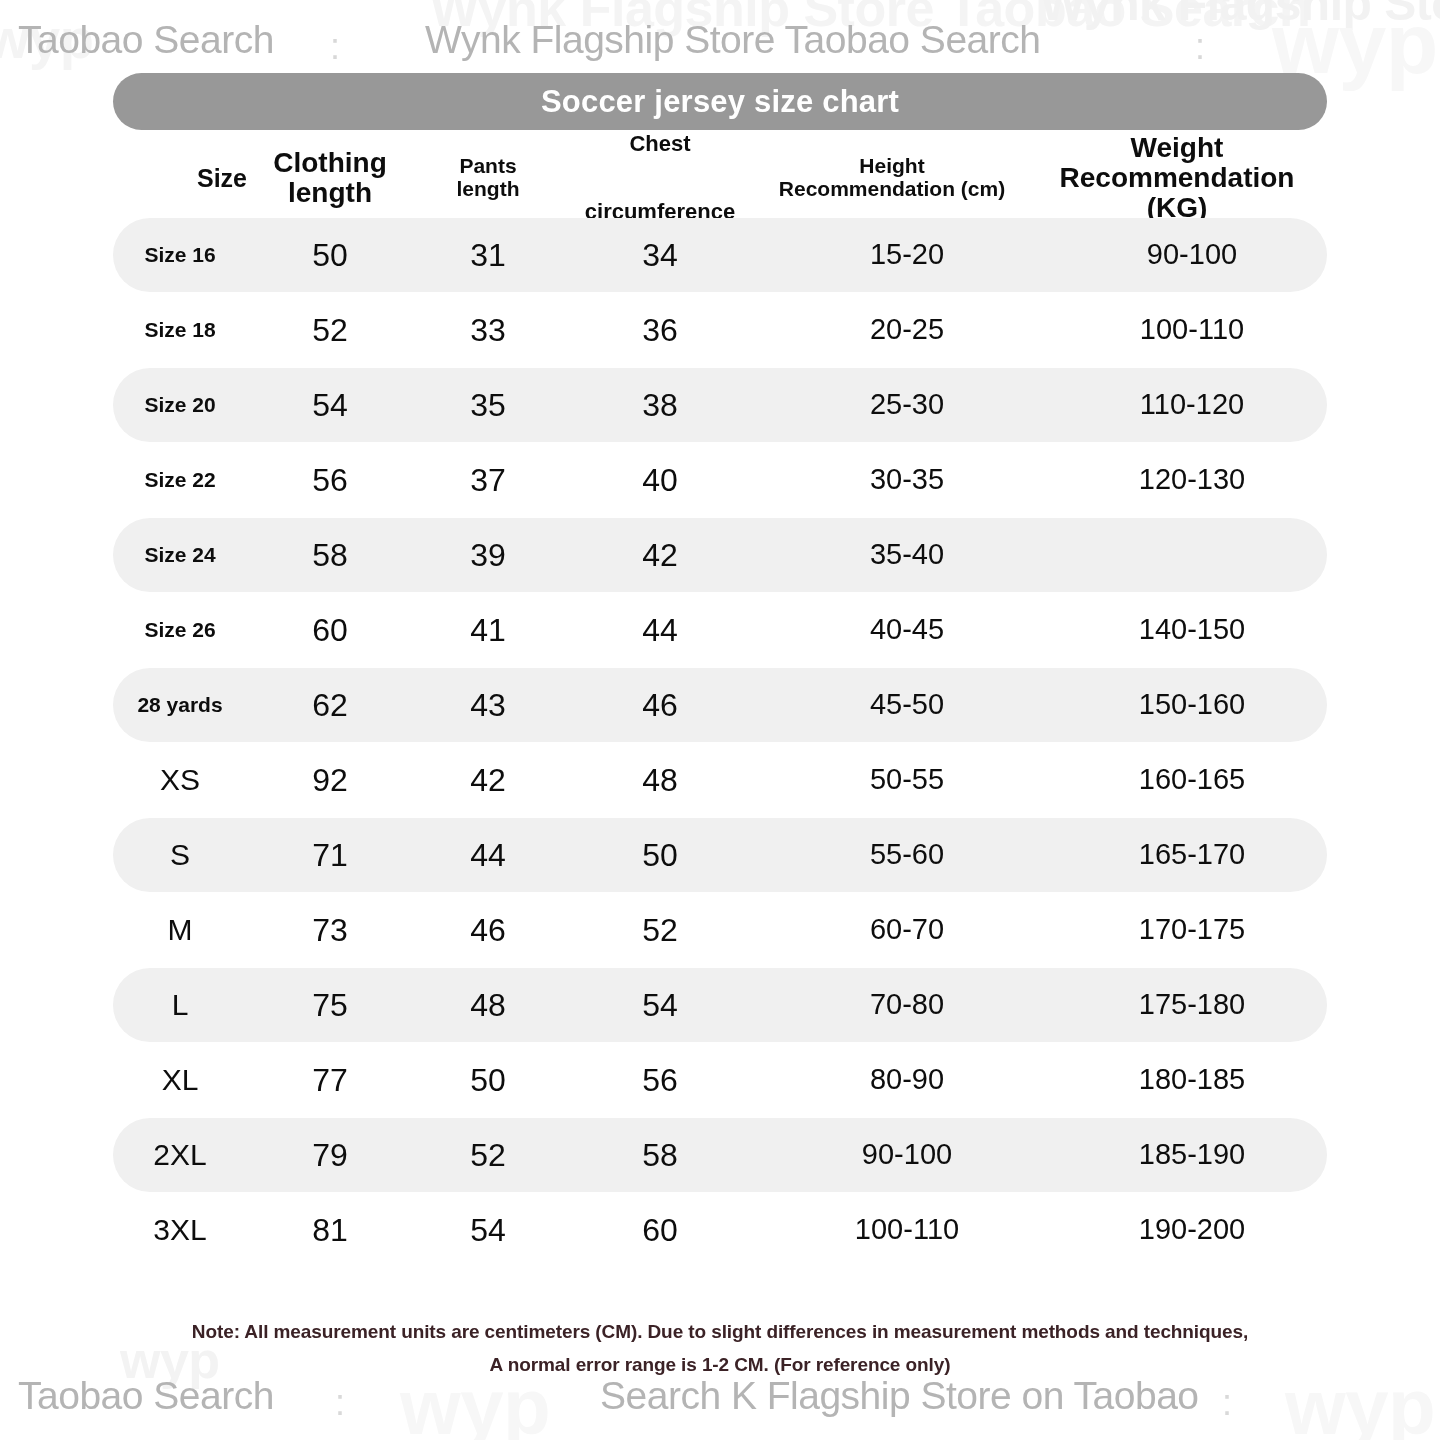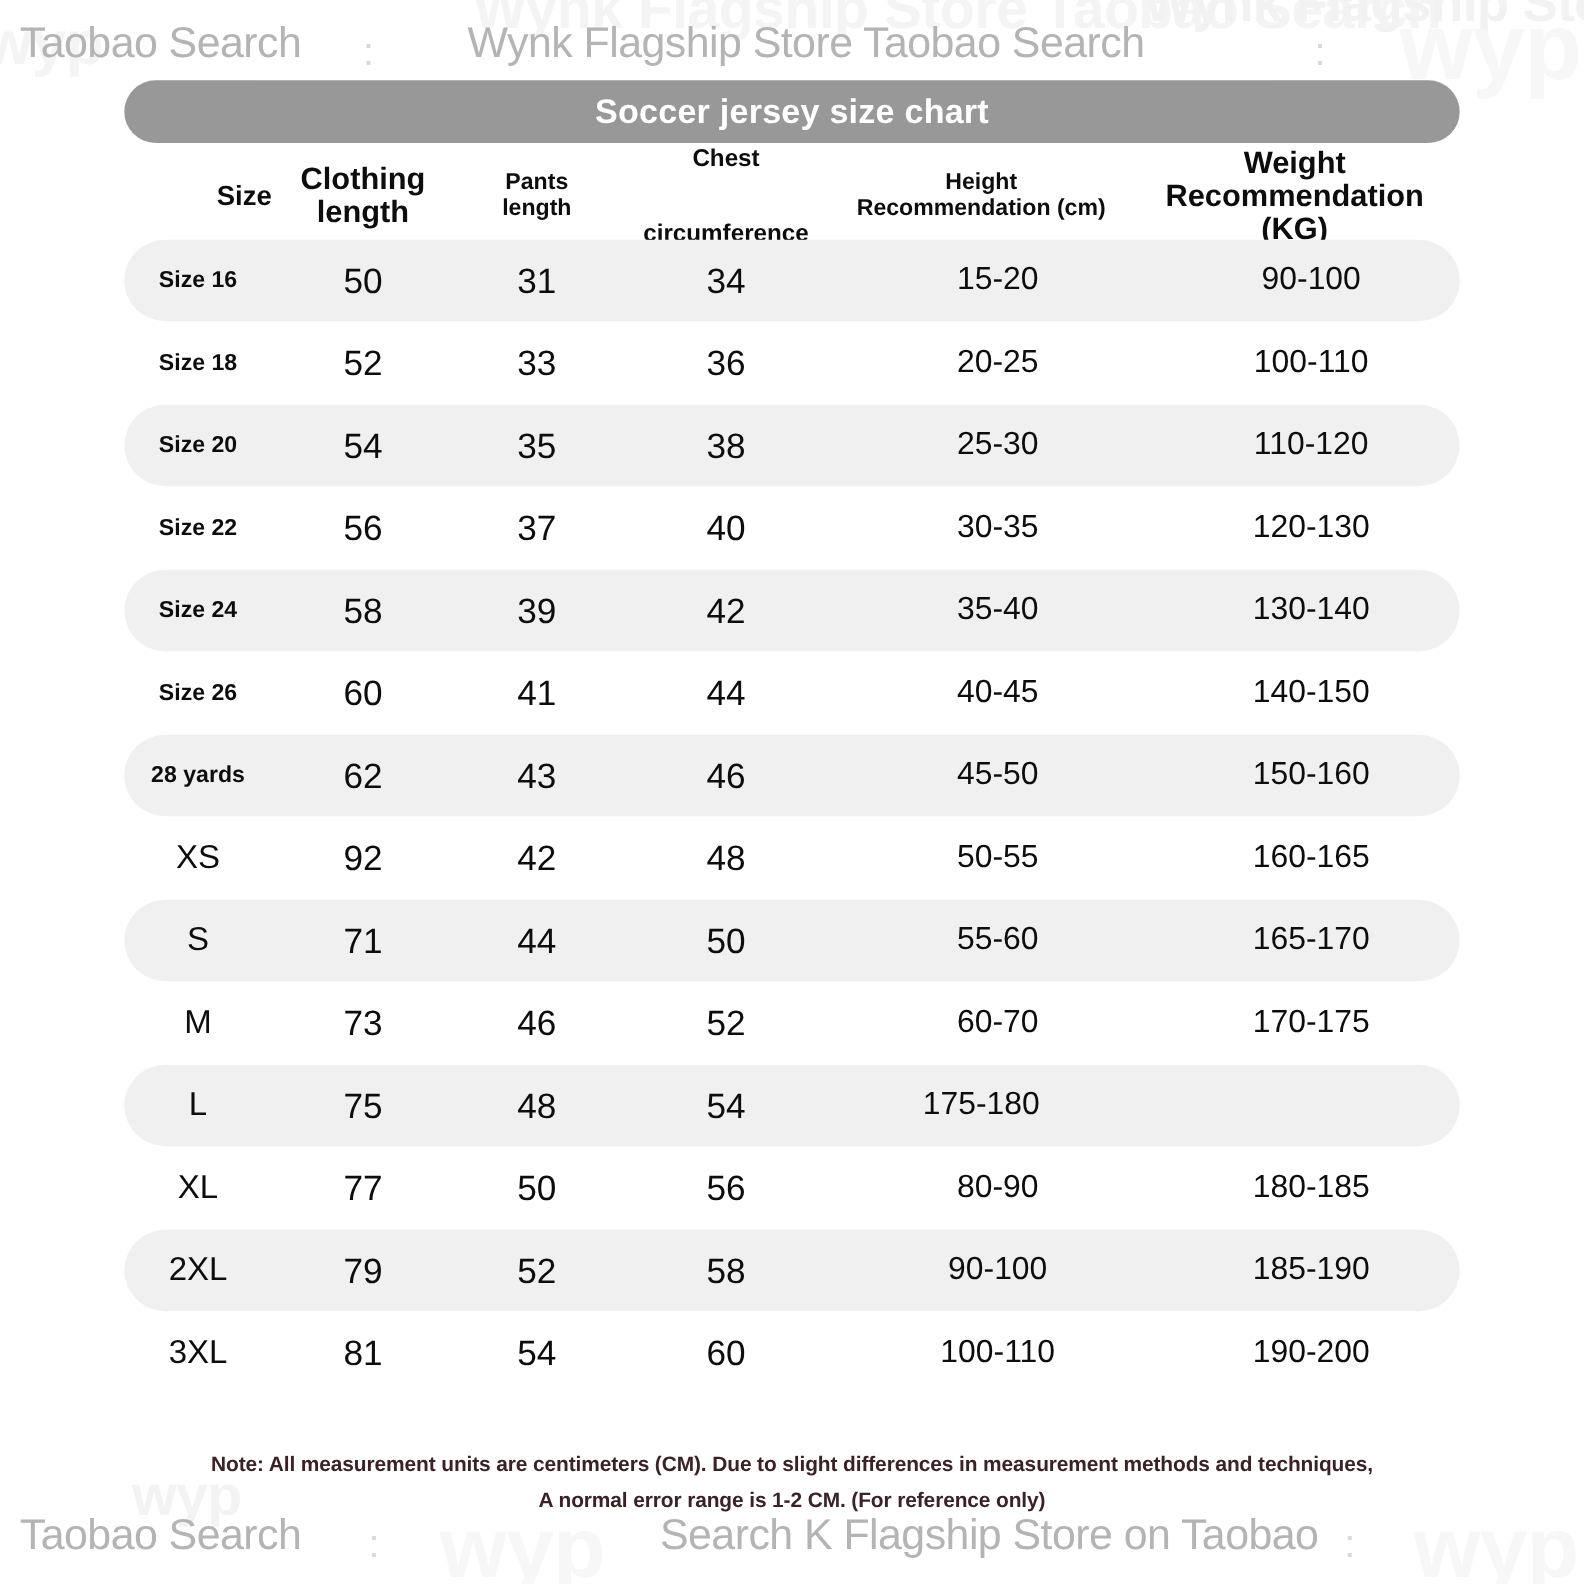--- a/index.html
+++ b/index.html
@@ -256,21 +256,20 @@
             <div class="cell c-chest">40</div>
             <div class="cell c-weight">30-35</div>
             <div class="cell c-height">120-130</div>
           </div>
           <div class="row data-row striped">
             <div class="cell c-size">Size 24</div>
             <div class="cell c-cloth">58</div>
             <div class="cell c-pants">39</div>
             <div class="cell c-chest">42</div>
             <div class="cell c-weight">35-40</div>
-            <div class="cell c-height">130-140</div>
           </div>
           <div class="row data-row">
             <div class="cell c-size">Size 26</div>
             <div class="cell c-cloth">60</div>
             <div class="cell c-pants">41</div>
             <div class="cell c-chest">44</div>
             <div class="cell c-weight">40-45</div>
             <div class="cell c-height">140-150</div>
           </div>
           <div class="row data-row striped">
@@ -303,20 +302,21 @@
             <div class="cell c-pants">46</div>
             <div class="cell c-chest">52</div>
             <div class="cell c-weight">60-70</div>
             <div class="cell c-height">170-175</div>
           </div>
           <div class="row data-row striped">
             <div class="cell c-size big">L</div>
             <div class="cell c-cloth">75</div>
             <div class="cell c-pants">48</div>
             <div class="cell c-chest">54</div>
+            <div class="cell c-weight">70-80</div>
             <div class="cell c-height">175-180</div>
           </div>
           <div class="row data-row">
             <div class="cell c-size big">XL</div>
             <div class="cell c-cloth">77</div>
             <div class="cell c-pants">50</div>
             <div class="cell c-chest">56</div>
             <div class="cell c-weight">80-90</div>
             <div class="cell c-height">180-185</div>
           </div>

